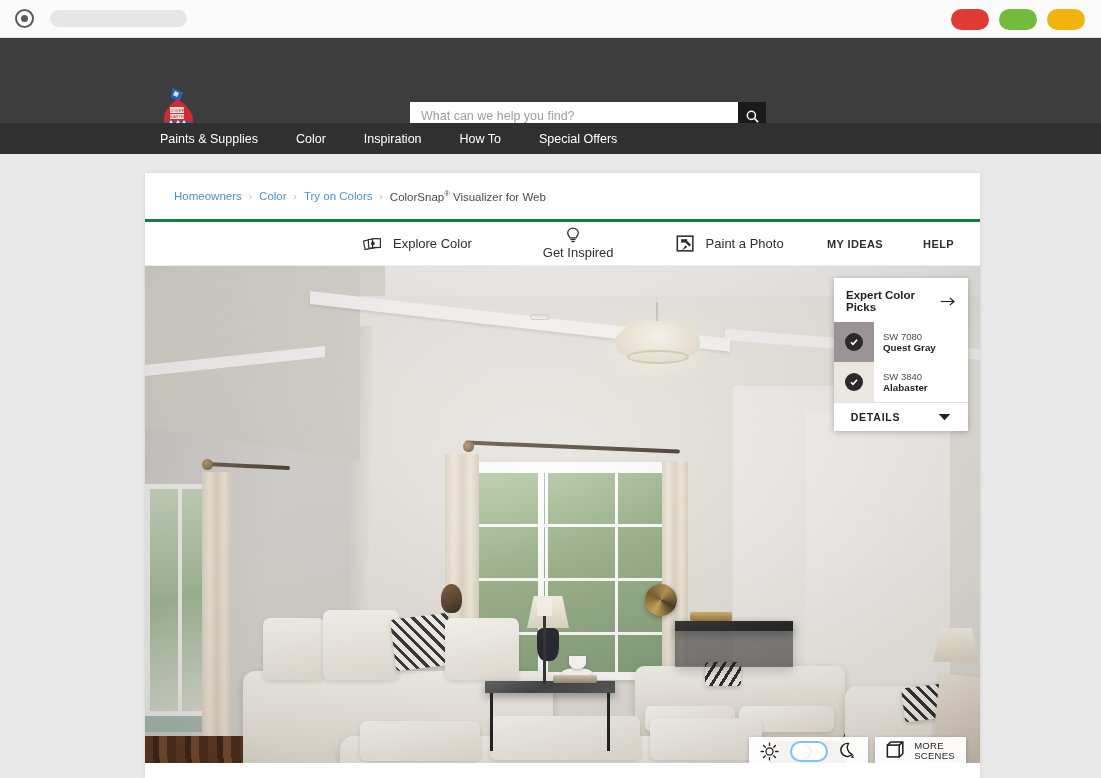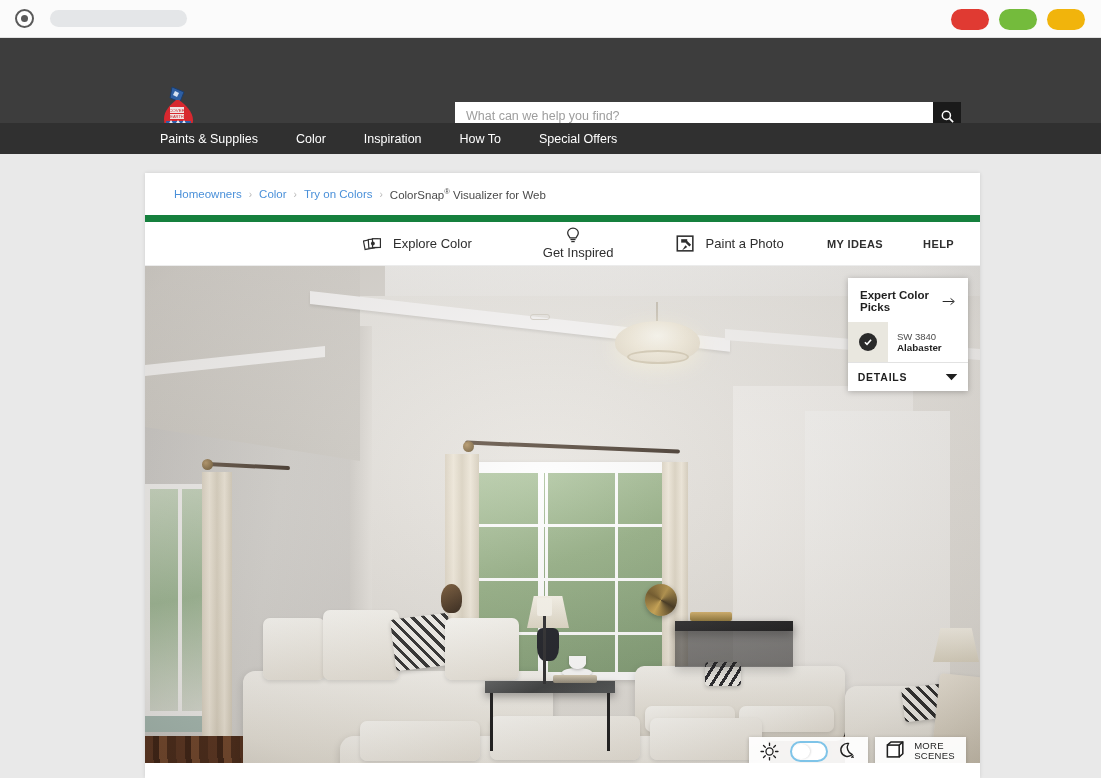--- a/index.html
+++ b/index.html
@@ -40,23 +40,23 @@
   .sw-mark { width: 48px; height: 64px; }
   .sw-wordmark {
     margin-left: 13px; color: #ffffff;
     font-family: "Liberation Serif", serif;
     font-weight: bold; font-style: italic;
     font-size: 25px; letter-spacing: -0.3px; white-space: nowrap;
   }
 
   .search-wrap { position: absolute; left: 410px; top: 64px; display: flex; }
   .search-input {
-    width: 478px; height: 28px; border: none; outline: none;
+    width: 328px; height: 28px; border: none; outline: none;
     background: #ffffff; padding: 0 11px;
-    font-family: "Liberation Sans", sans-serif; font-size: 12.5px; color: #3d3d3d; margin-left: 45px;
+    font-family: "Liberation Sans", sans-serif; font-size: 12.5px; color: #3d3d3d;
   }
   .search-input::placeholder { color: #9d9d9d; }
   .search-btn {
     width: 28px; height: 28px; background: #1a1a1a; border: none; cursor: pointer;
     display: flex; align-items: center; justify-content: center;
   }
 
   
   .sw-nav {
     position: absolute; left: 0; top: 123px; width: 1101px; height: 31px;
@@ -73,21 +73,21 @@
     background: #e9e9e9;
   }
   .content-card {
     position: absolute; left: 145px; top: 173px; width: 835px; height: 605px;
     background: #ffffff; box-shadow: 0 0 4px rgba(0,0,0,0.11);
   }
 
   
   .breadcrumb {
     height: 49px; display: flex; align-items: center; padding-left: 29px;
-    border-bottom: 7px solid #15803d; font-size: 11.5px;
+    border-bottom: 3px solid #15803d; font-size: 11.5px;
   }
   .breadcrumb a { color: #4a90d9; text-decoration: none; cursor: pointer; }
   .breadcrumb .sep { color: #b9b9b9; margin: 0 7px; font-size: 10px; }
   .breadcrumb .current { color: #4a4a4a; }
   .breadcrumb .current sup { font-size: 7.5px; vertical-align: super; }
 
   
   .tool-nav {
     height: 44px; display: flex; align-items: center;
     border-bottom: 1px solid #ececec; position: relative;
@@ -320,21 +320,21 @@
     border-radius: 4px; transform: rotate(6deg);
     box-shadow: 0 2px 5px rgba(0,0,0,0.15);
   }
   .photo-tint {
     position: absolute; inset: 0; pointer-events: none;
     background: radial-gradient(ellipse at 48% 42%, rgba(255,255,255,0.10) 0%, rgba(60,50,40,0.12) 78%, rgba(40,33,25,0.20) 100%);
   }
 
   
   .picks-panel {
-    position: absolute; right: 12px; top: 12px; width: 120px;
+    position: absolute; right: 12px; top: 12px; width: 134px;
     background: #ffffff; box-shadow: 0 1px 6px rgba(0,0,0,0.25);
   }
   .picks-head {
     display: flex; align-items: center; justify-content: space-between;
     padding: 11px 12px 9px 12px;
   }
   .picks-head .ptitle { font-size: 11.5px; font-weight: bold; color: #1f1f1f; }
   .pick-row { display: flex; align-items: center; cursor: pointer; }
   .pick-sw {
     width: 40px; height: 40px; flex: 0 0 40px;
@@ -590,20 +590,33 @@
 
       <div class="picks-panel">
         <div class="picks-head">
           <span class="ptitle">Expert Color Picks</span>
           <svg width="17" height="11" viewBox="0 0 20 12">
             <line x1="1" y1="6" x2="17" y2="6" stroke="#1f1f1f" stroke-width="1.4"></line>
             <polyline points="12.5,1.5 18,6 12.5,10.5" fill="none" stroke="#1f1f1f" stroke-width="1.4"></polyline>
           </svg>
         </div>
 
+        <div class="pick-row">
+          <div class="pick-sw" style="background:#9c9396">
+            <div class="check-badge">
+              <svg width="10" height="10" viewBox="0 0 12 12">
+                  <polyline points="2.3,6.3 4.8,8.8 9.7,3.3" fill="none" stroke="#ffffff" stroke-width="1.9"></polyline>
+                </svg>
+            </div>
+          </div>
+          <div class="pick-txt">
+            <div class="num">SW 7080</div>
+            <div class="nm">Quest Gray</div>
+          </div>
+        </div>
 
 
         <div class="pick-row">
           <div class="pick-sw" style="background:#e9e7df">
             <div class="check-badge">
               <svg width="10" height="10" viewBox="0 0 12 12">
                   <polyline points="2.3,6.3 4.8,8.8 9.7,3.3" fill="none" stroke="#ffffff" stroke-width="1.9"></polyline>
                 </svg>
             </div>
           </div>

